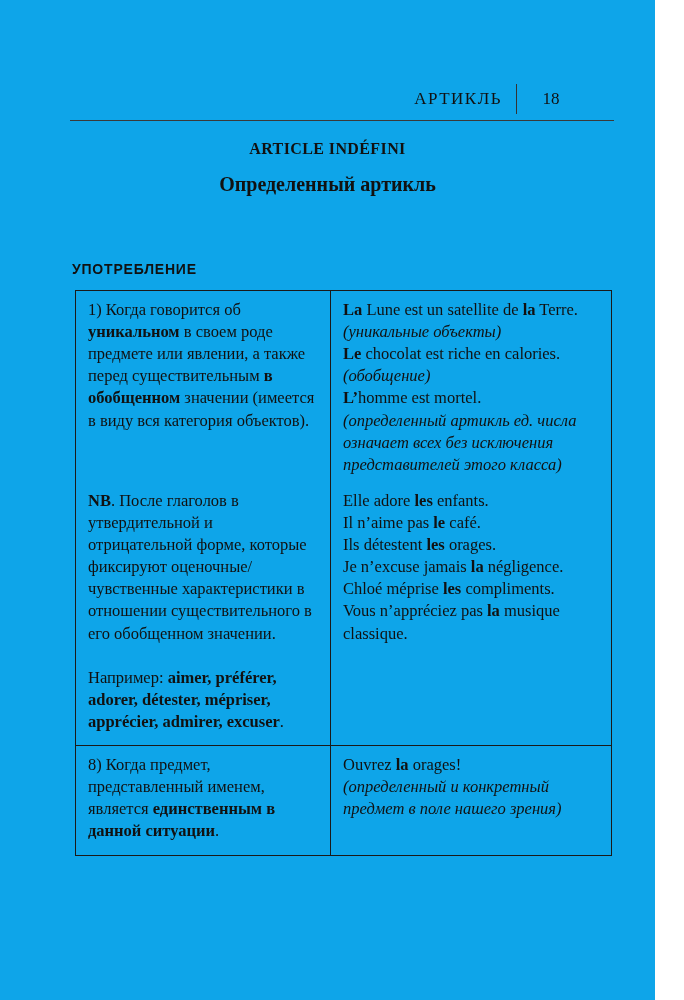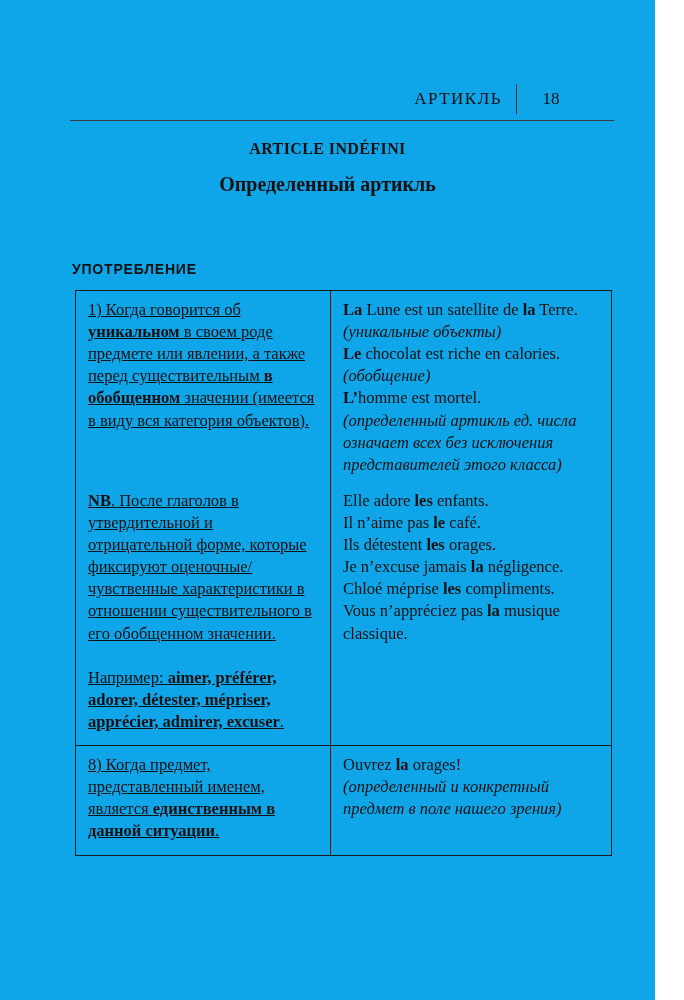--- a/index.html
+++ b/index.html
@@ -51,21 +51,21 @@
     width:537px;
     border-collapse:collapse;
     table-layout:fixed;
     font-size:16.5px; line-height:1.34;
   }
   .grammar-table td {
     border:1.5px solid #1a1a1a;
     vertical-align:top;
     padding:8px 11px 12px 12px;
   }
-  .grammar-table td.left { width:255px;text-decoration:underline; }
+  .grammar-table td.left { width:255px; }
   .grammar-table tr.r1 td { border-bottom:none; padding-bottom:14px; }
   .grammar-table tr.r2 td { border-top:none; padding-top:0; }
   .b { font-weight:bold;text-align:center; }
   .i { font-style:italic;margin-top:16px; }
 </style>
 </head>
 <body>
 
 <div class="page">
 

